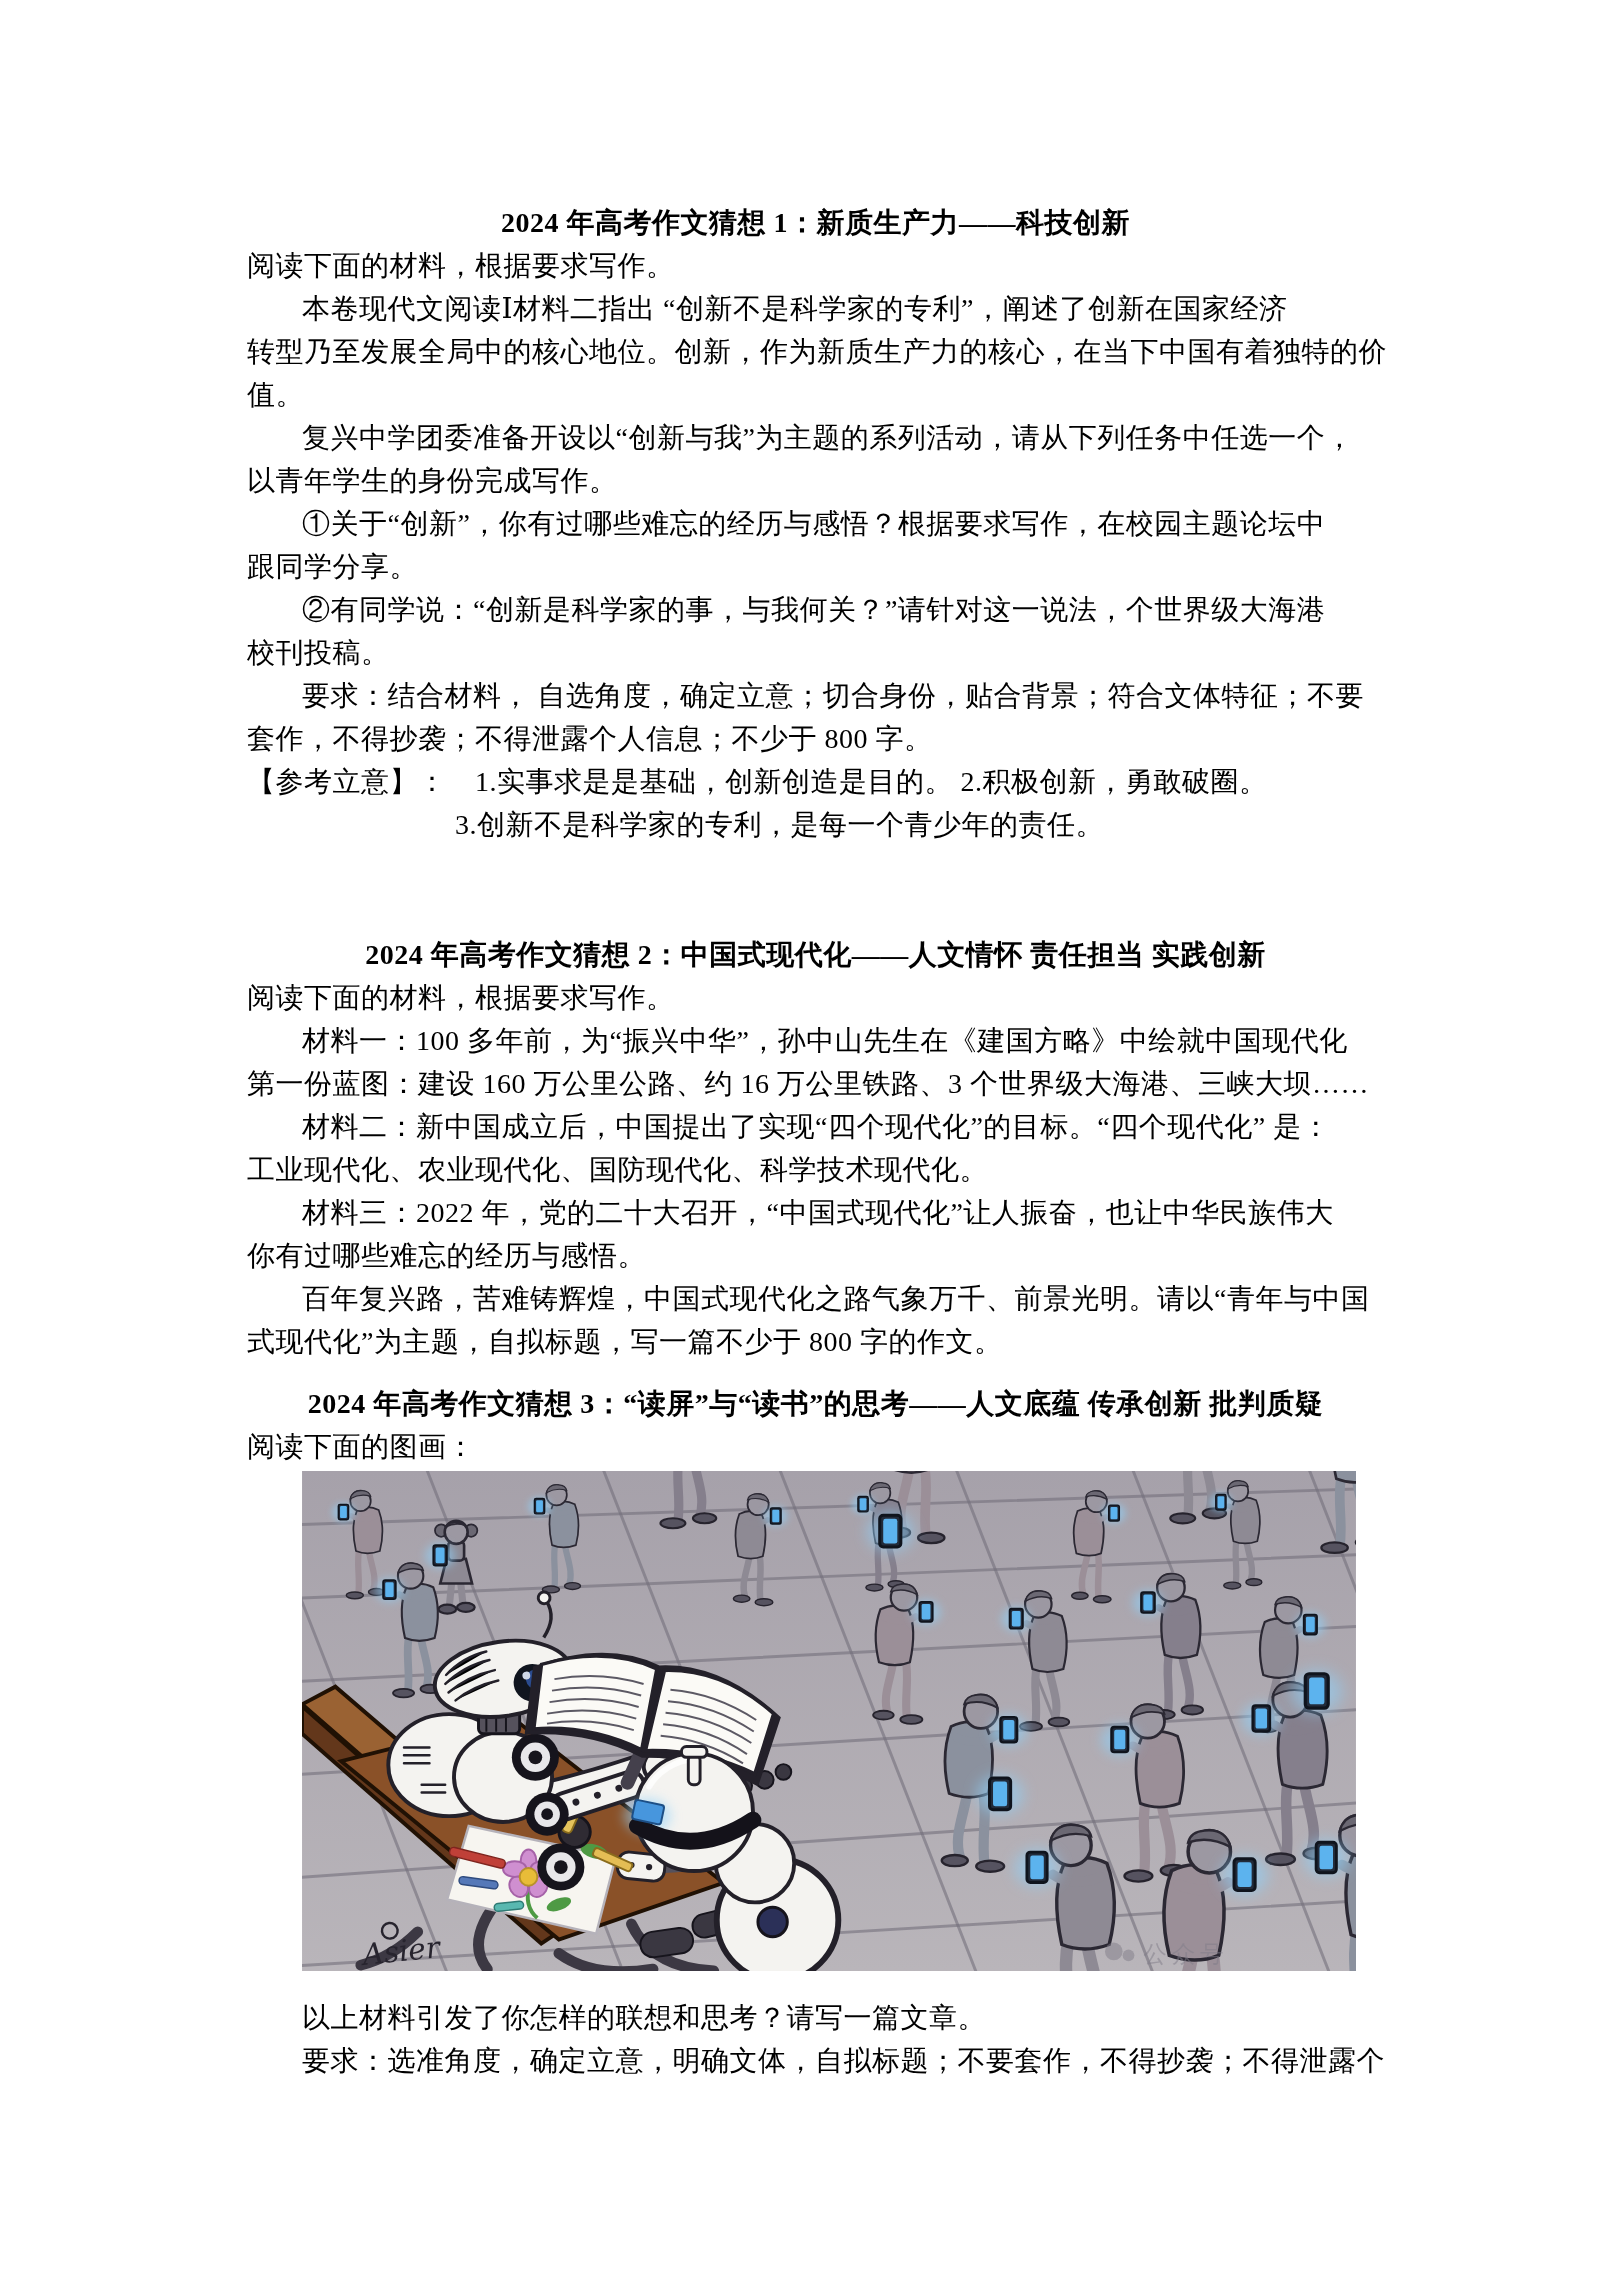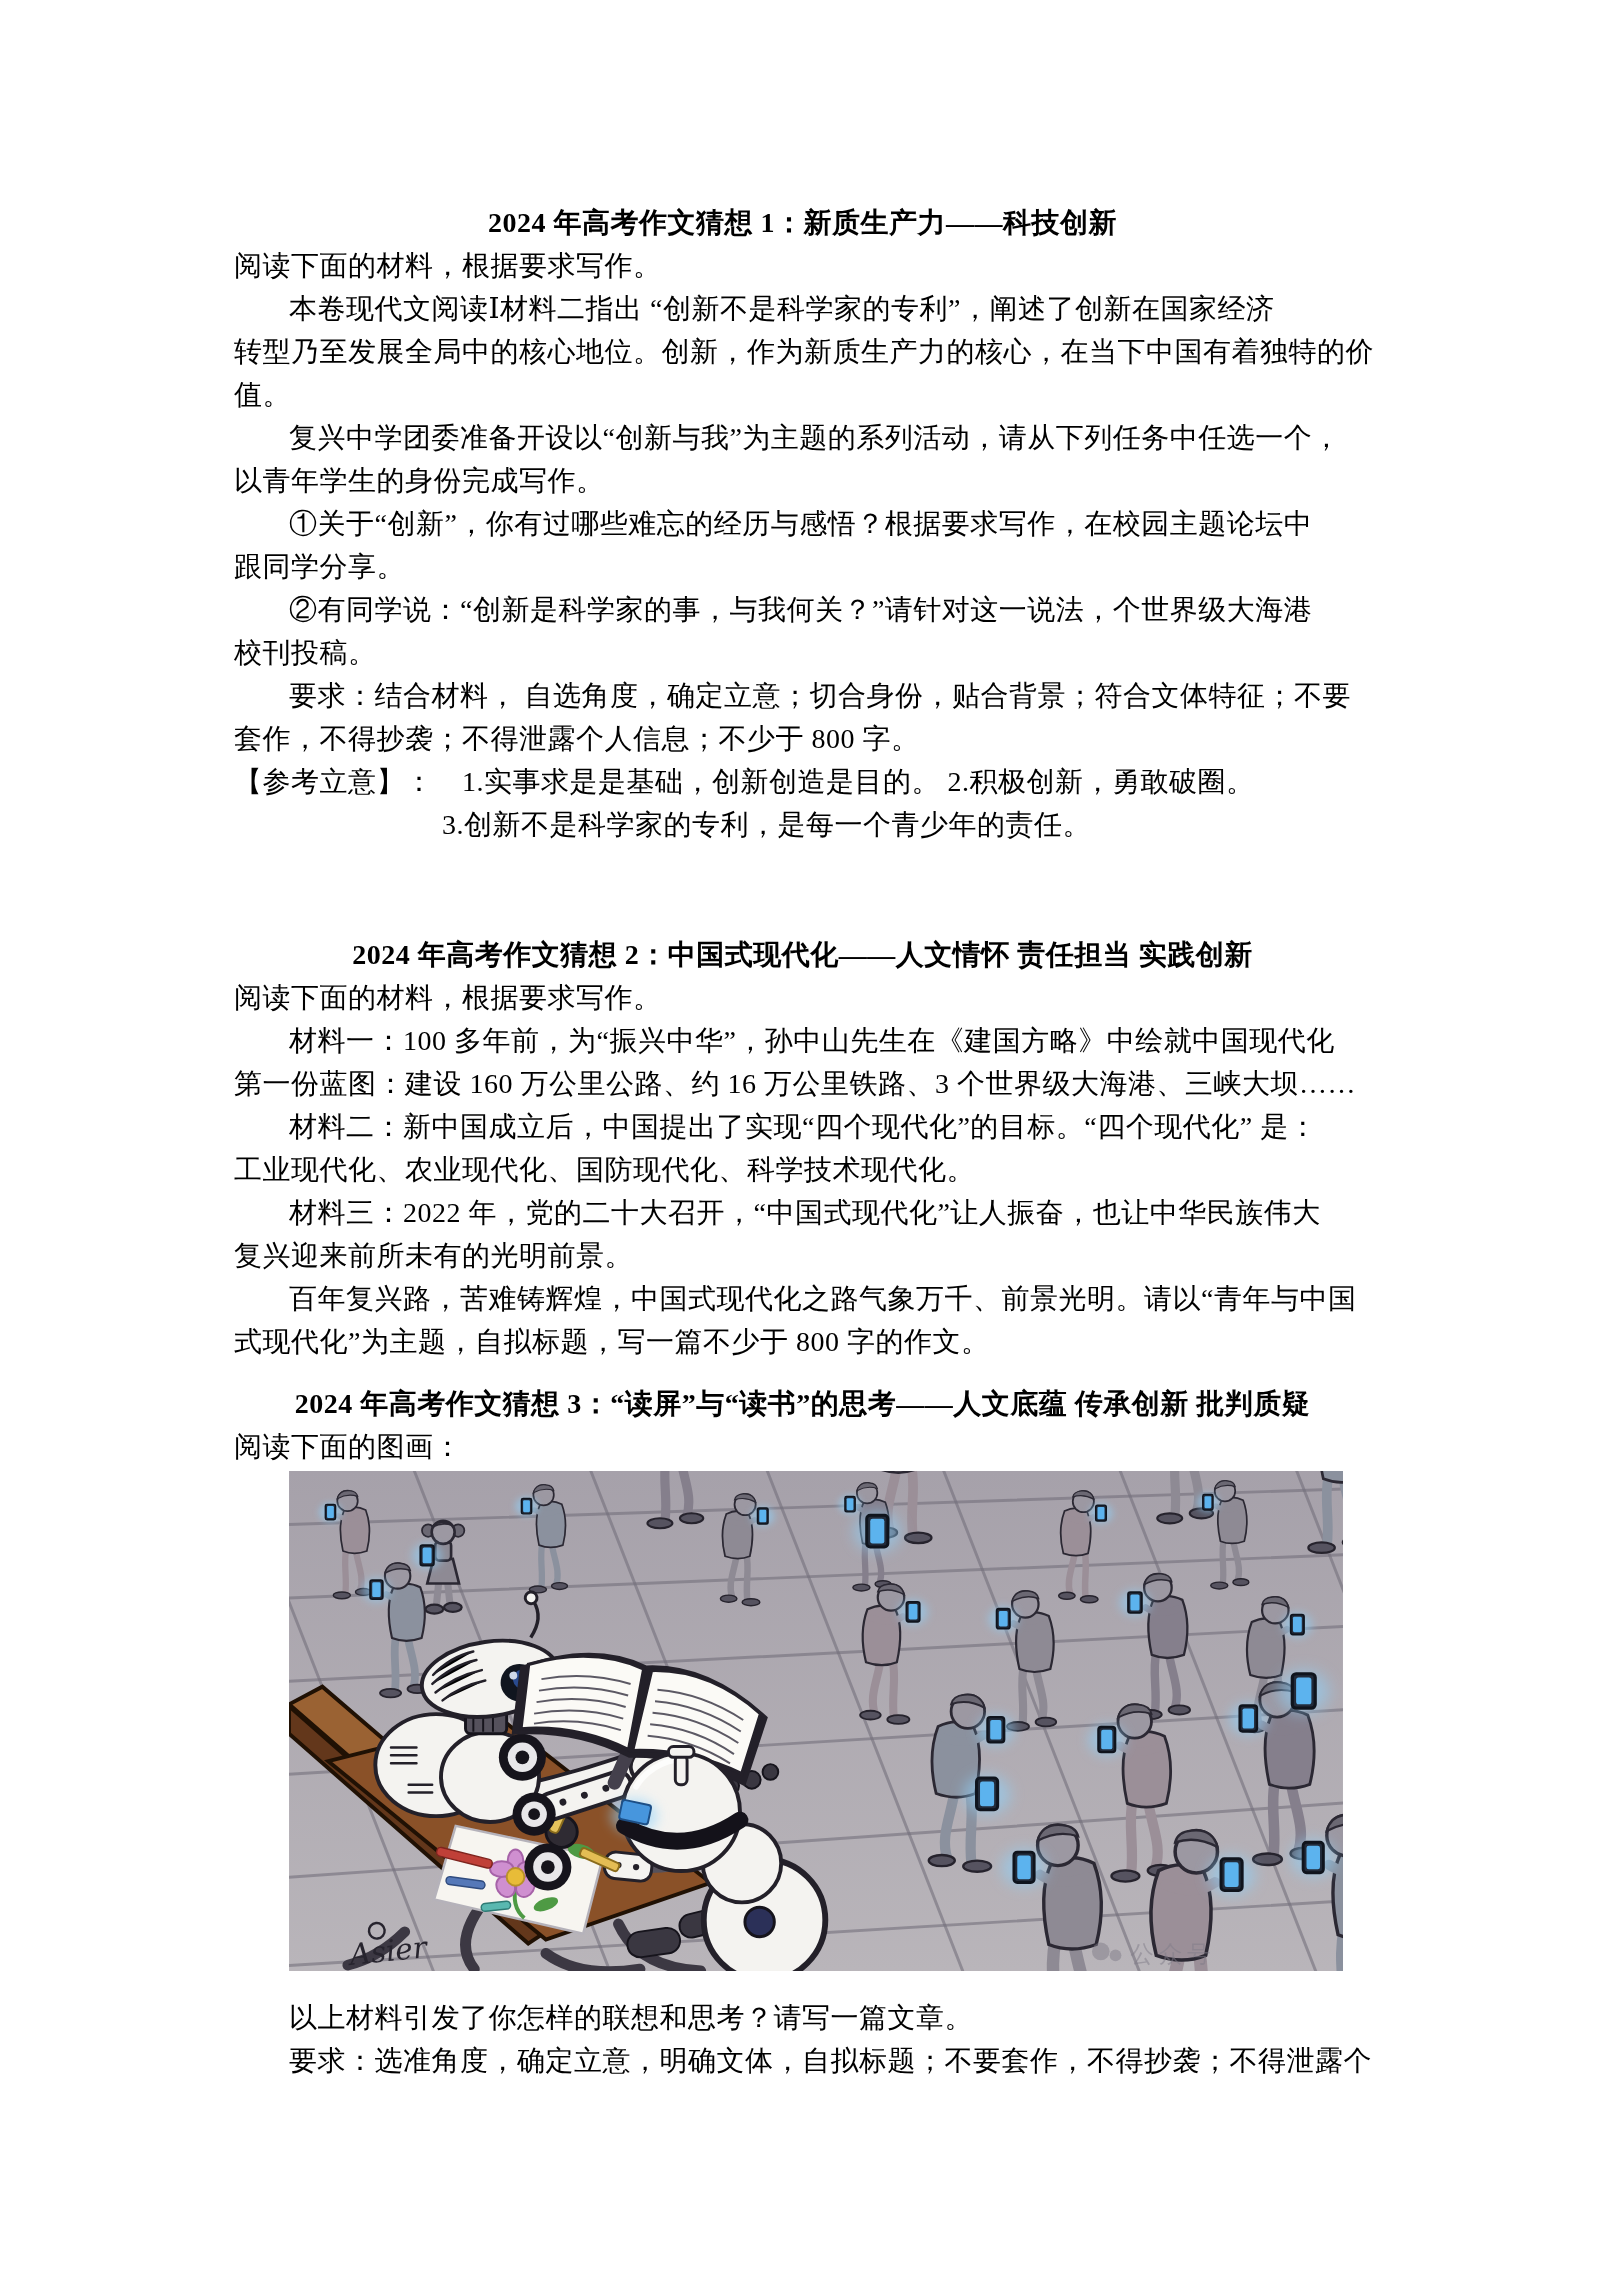--- a/index.html
+++ b/index.html
@@ -5,21 +5,21 @@
   html,body{margin:0;padding:0;background:#e8e8e8;}
   .page{
     position:relative;
     width:1620px;height:2292px;
     margin:0 auto;
     background:#ffffff;
     font-family:"Liberation Serif","DejaVu Serif",serif;
     color:#000;
     overflow:hidden;
   }
-  .content{position:absolute;left:234px;top:201px;width:1137px;}
+  .content{position:absolute;left:247px;top:201px;width:1137px;}
   .tline,.title{
     font-size:28px;
     line-height:43px;
     height:43px;
     white-space:nowrap;
     letter-spacing:0.5px;
   }
   .title{font-weight:bold;text-align:center;}
   .ind1{padding-left:55px;}
   .ind2{padding-left:208px;}
@@ -82,21 +82,21 @@
 
     <div class="title gap-s2">2024 年高考作文猜想 2：中国式现代化——人文情怀 责任担当 实践创新</div>
     <div>
 
     <div class="tline">阅读下面的材料，根据要求写作。</div>
         <div class="tline ind1">材料一：100 多年前，为“振兴中华”，孙中山先生在《建国方略》中绘就中国现代化</div>
         <div class="tline">第一份蓝图：建设 160 万公里公路、约 16 万公里铁路、3 个世界级大海港、三峡大坝……</div>
         <div class="tline ind1">材料二：新中国成立后，中国提出了实现“四个现代化”的目标。“四个现代化” 是：</div>
         <div class="tline">工业现代化、农业现代化、国防现代化、科学技术现代化。</div>
         <div class="tline ind1">材料三：2022 年，党的二十大召开，“中国式现代化”让人振奋，也让中华民族伟大</div>
-        <div class="tline">复兴迎来前所未有的光明前景。</div>
+        <div class="tline">你有过哪些难忘的经历与感悟。</div>
         <div class="tline ind1">百年复兴路，苦难铸辉煌，中国式现代化之路气象万千、前景光明。请以“青年与中国</div>
         <div class="tline">式现代化”为主题，自拟标题，写一篇不少于 800 字的作文。</div>
       </div>
 
     <div class="title gap-s3">2024 年高考作文猜想 3：“读屏”与“读书”的思考——人文底蕴 传承创新 批判质疑</div>
     <div>
 
     <div class="tline">阅读下面的图画：</div>
       </div>
 

